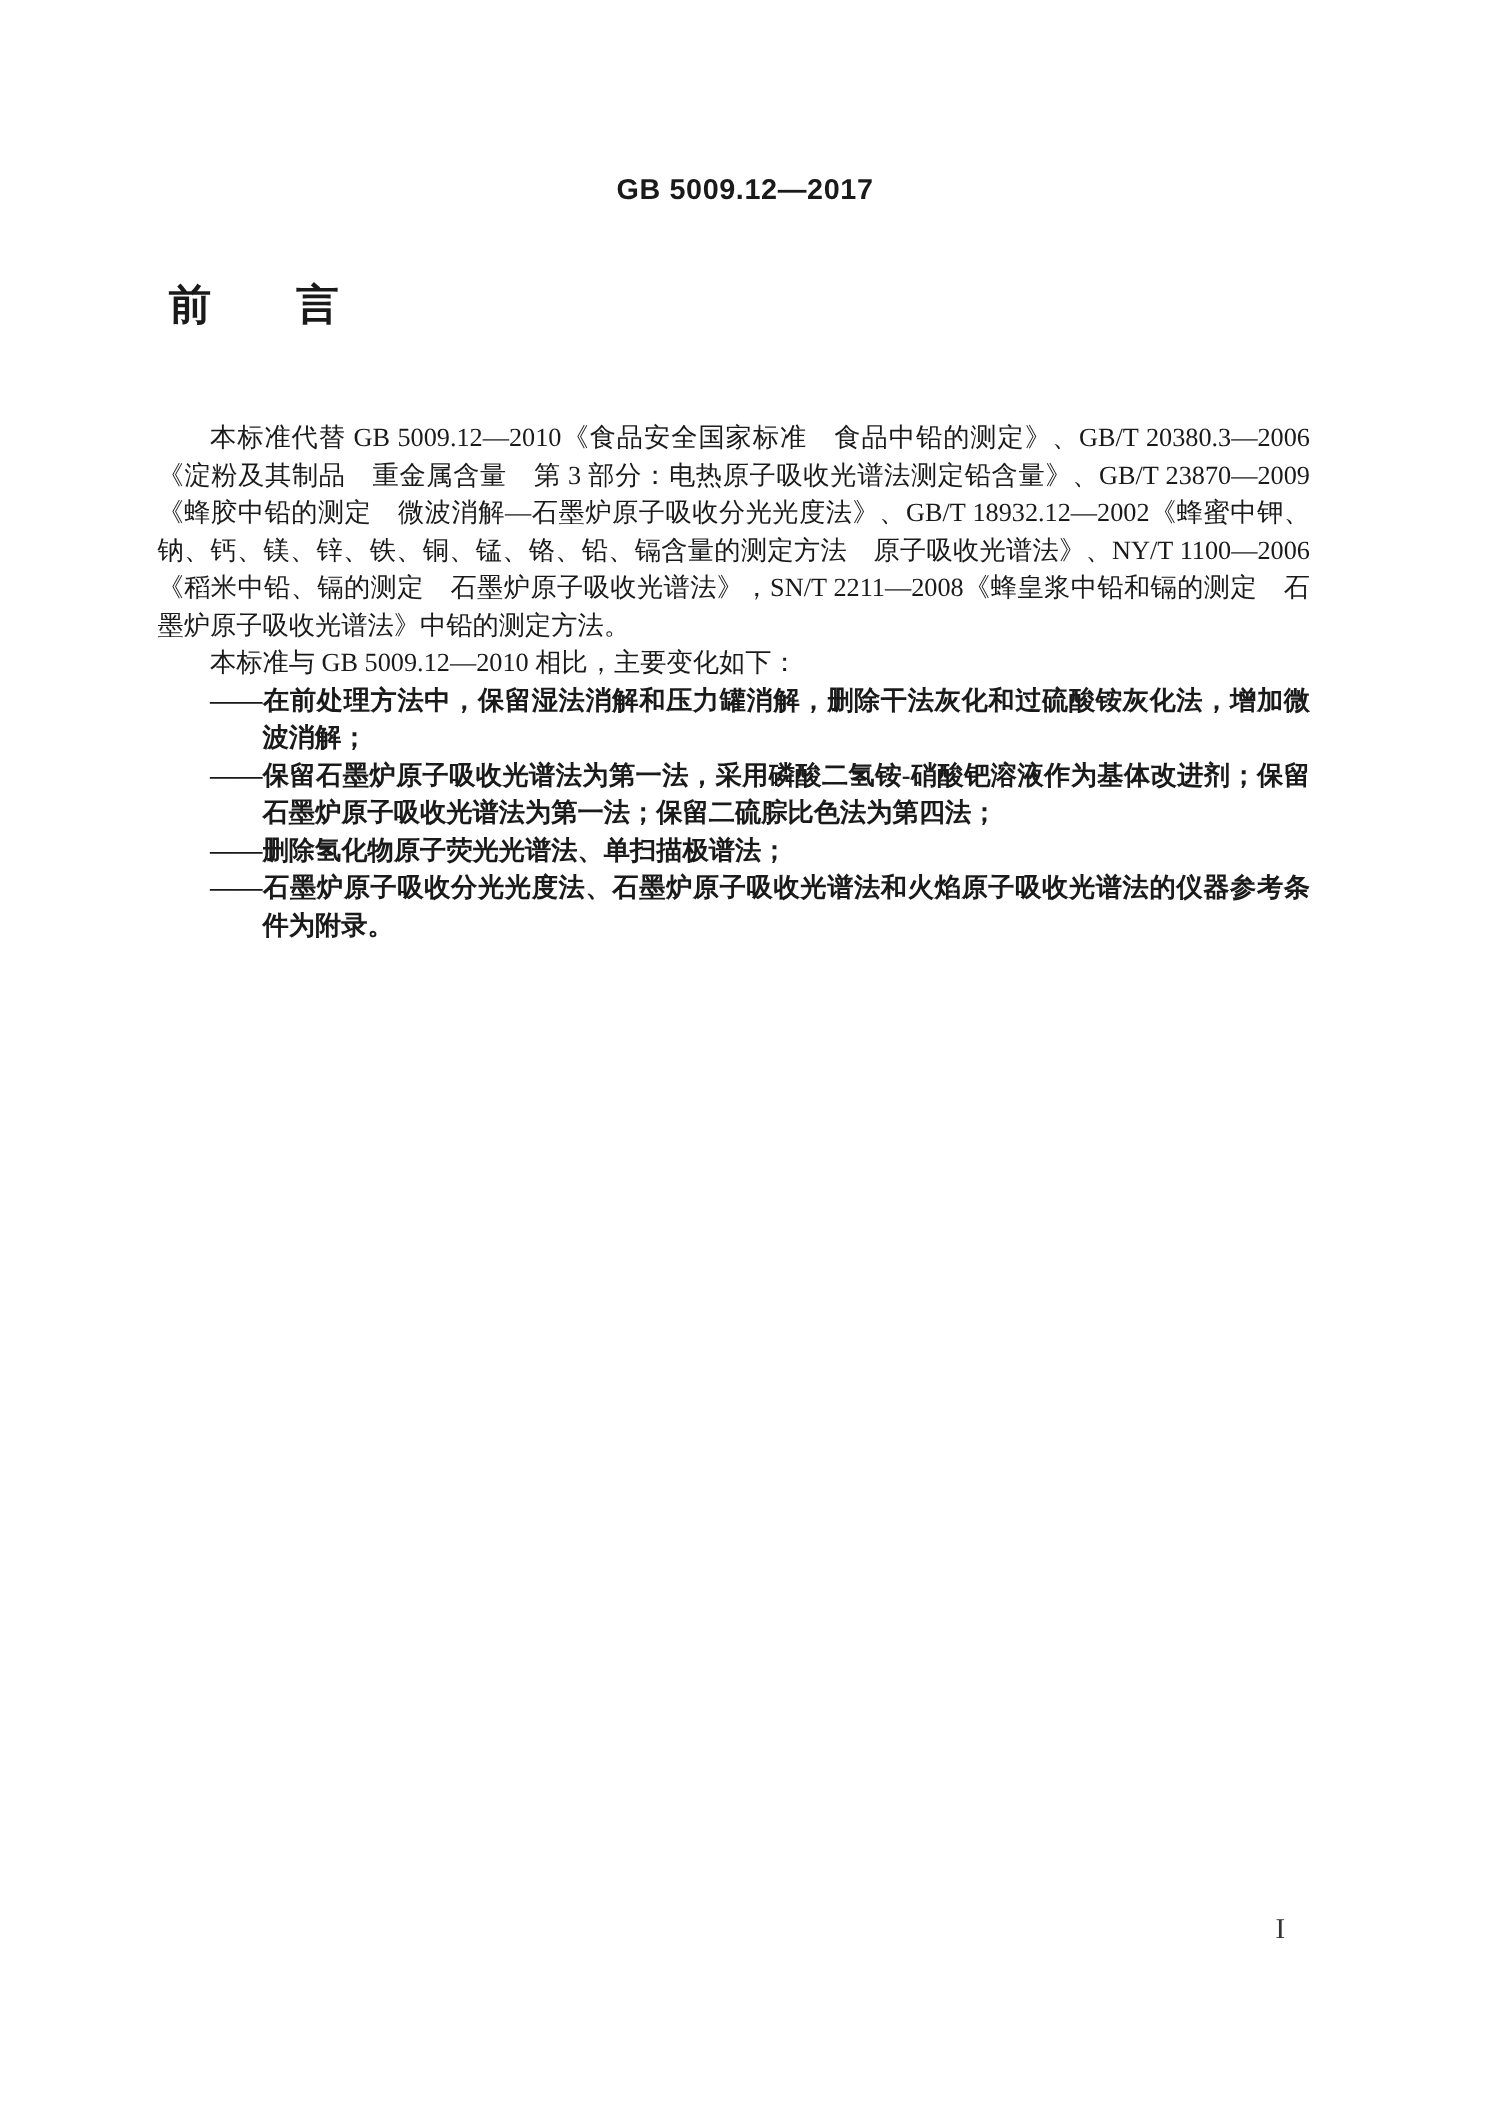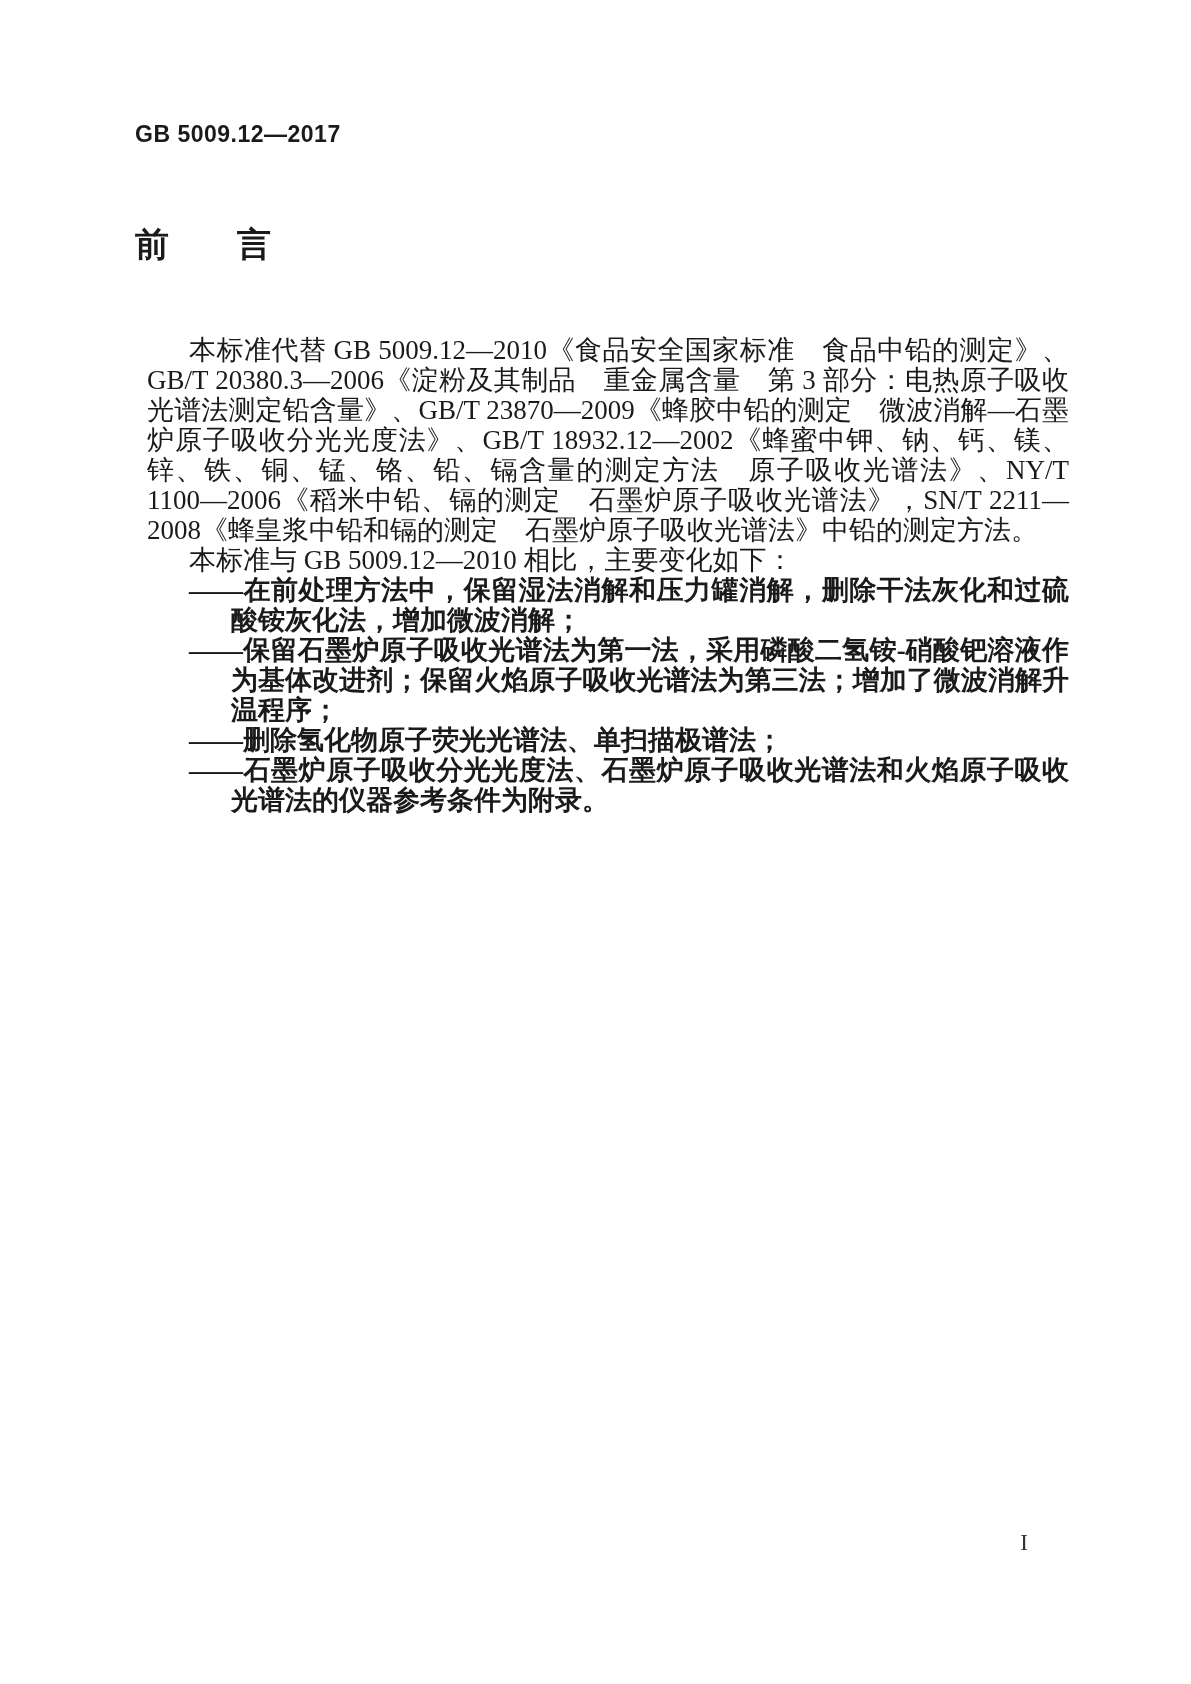--- a/index.html
+++ b/index.html
@@ -11,24 +11,24 @@
     position: relative;
     width: 1191px;
     height: 1684px;
     background: #ffffff;
     color: #1a1a1a;
     font-family: "Liberation Serif", "DejaVu Serif", serif;
     overflow: hidden;
   }
   .std-code {
     position: absolute;
-    top: 120px;
+    top: 137px;
     left: 135px;
     width: 922px;
-    text-align: left;
+    text-align: center;
     font-family: "Liberation Sans", "DejaVu Sans", sans-serif;
     font-weight: 700;
     font-size: 23px;
     line-height: 28px;
     letter-spacing: 0.5px;
   }
   .doc-title {
     position: absolute;
     top: 226px;
     left: 135px;
@@ -36,23 +36,23 @@
     margin: 0;
     text-align: left;
     font-family: "Liberation Sans", "DejaVu Sans", sans-serif;
     font-weight: 700;
     font-size: 34px;
     line-height: 36px;
   }
   .body-text {
     position: absolute;
     top: 335px;
-    left: 147px;
+    left: 126px;
     width: 922px;
-    font-size: 27px;
+    font-size: 21px;
     line-height: 30px;
     text-align: justify;
   }
   .para {
     margin: 0;
     text-indent: 42px; 
   }
   .change-item {
     margin: 0;
     padding-left: 84px;   
@@ -76,20 +76,20 @@
 <div class="page">
 
   <div class="std-code">GB 5009.12—2017</div>
 
   <h1 class="doc-title">前　　言</h1>
 
   <div class="body-text">
     <p class="para">本标准代替 GB 5009.12—2010《食品安全国家标准　食品中铅的测定》、GB/T 20380.3—2006《淀粉及其制品　重金属含量　第 3 部分：电热原子吸收光谱法测定铅含量》、GB/T 23870—2009《蜂胶中铅的测定　微波消解—石墨炉原子吸收分光光度法》、GB/T 18932.12—2002《蜂蜜中钾、钠、钙、镁、锌、铁、铜、锰、铬、铅、镉含量的测定方法　原子吸收光谱法》、NY/T 1100—2006《稻米中铅、镉的测定　石墨炉原子吸收光谱法》，SN/T 2211—2008《蜂皇浆中铅和镉的测定　石墨炉原子吸收光谱法》中铅的测定方法。</p>
     <p class="para">本标准与 GB 5009.12—2010 相比，主要变化如下：</p>
     <p class="change-item">——在前处理方法中，保留湿法消解和压力罐消解，删除干法灰化和过硫酸铵灰化法，增加微波消解；</p>
-    <p class="change-item">——保留石墨炉原子吸收光谱法为第一法，采用磷酸二氢铵-硝酸钯溶液作为基体改进剂；保留火焰原子吸收光谱法为第三法；增加了微波消解升温程序；</p>
+    <p class="change-item">——保留石墨炉原子吸收光谱法为第一法，采用磷酸二氢铵-硝酸钯溶液作为基体改进剂；保留石墨炉原子吸收光谱法为第一法；保留二硫腙比色法为第四法；</p>
     <p class="change-item">——删除氢化物原子荧光光谱法、单扫描极谱法；</p>
     <p class="change-item">——石墨炉原子吸收分光光度法、石墨炉原子吸收光谱法和火焰原子吸收光谱法的仪器参考条件为附录。</p>
   </div>
 
   <div class="page-number">I</div>
 
 </div>
 
 </body></html>

